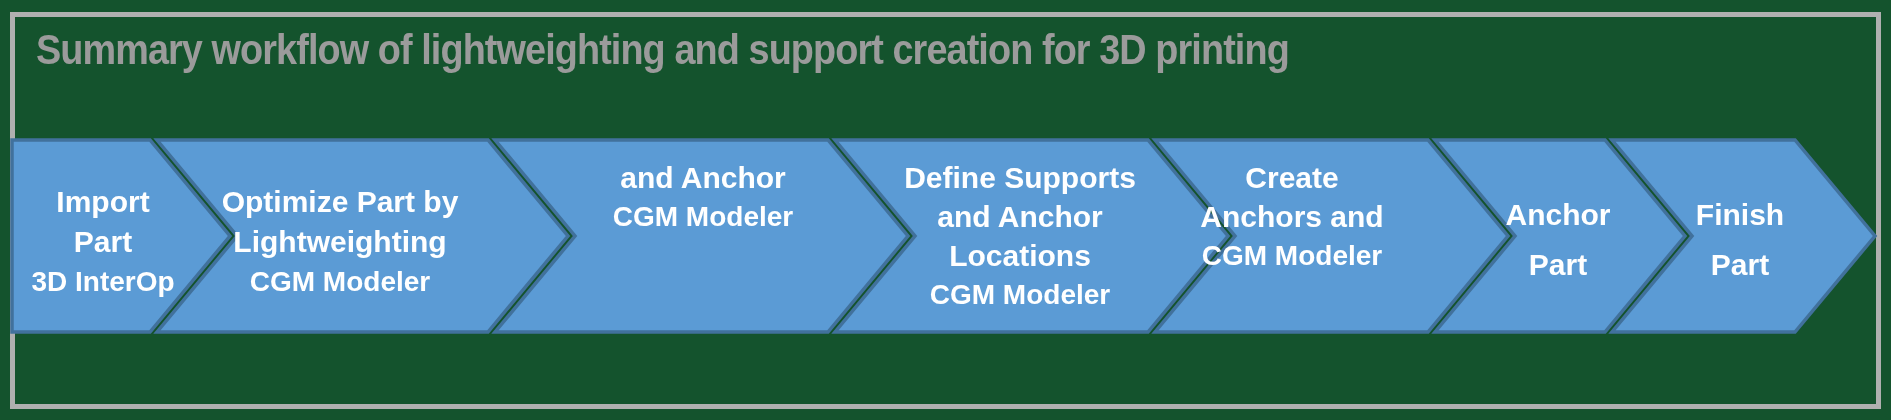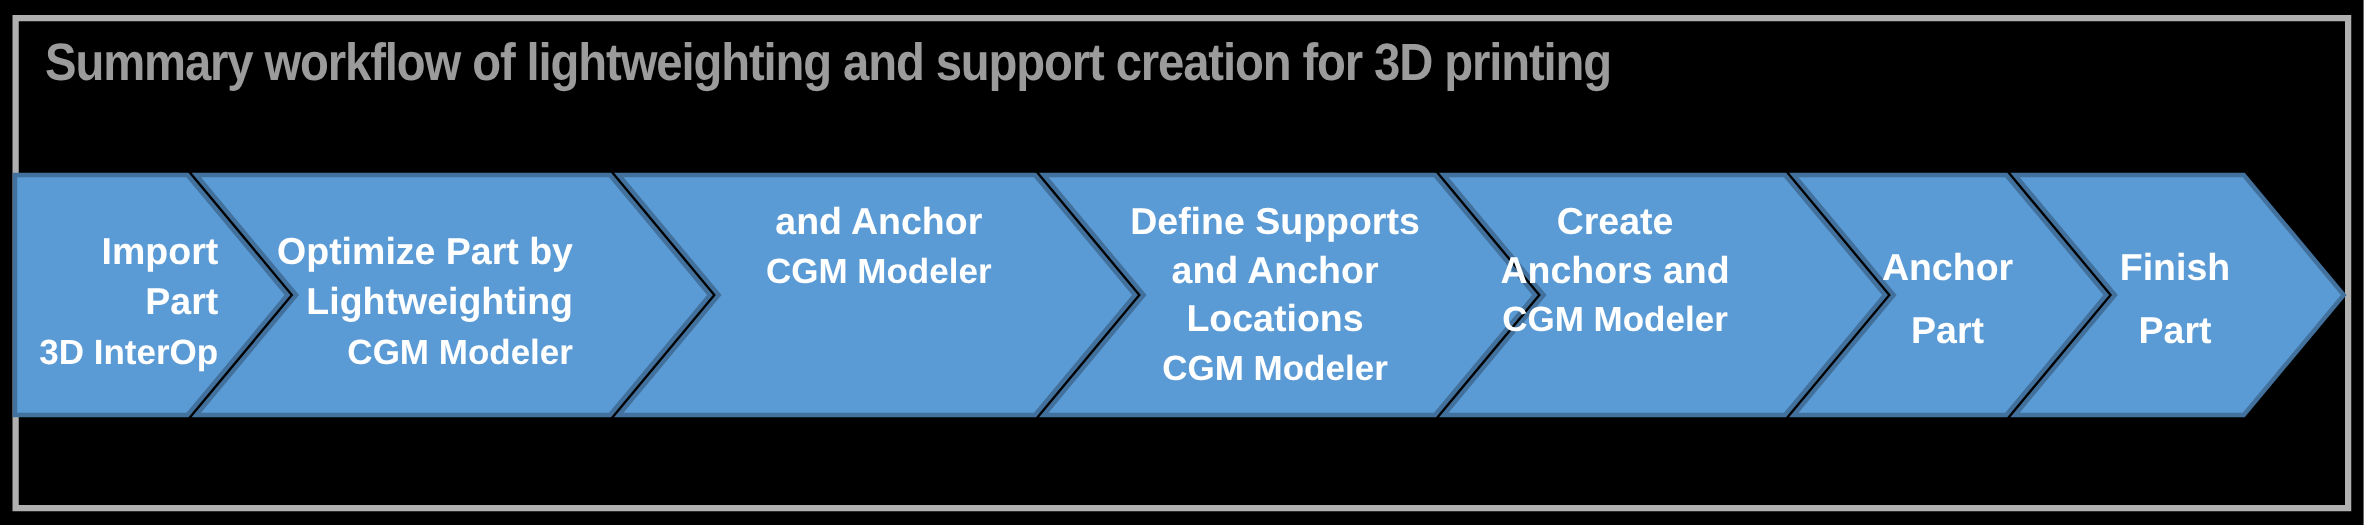--- a/index.html
+++ b/index.html
@@ -1,20 +1,20 @@
 <!DOCTYPE html>
 <html><head>
 <meta charset="utf-8">
 <style>
   html, body { margin: 0; padding: 0; background: #ffffff; }
   .canvas {
     position: relative;
     width: 1891px;
     height: 420px;
-    background: #000000;
+    background: #14532d;
     overflow: hidden;
     font-family: "Liberation Sans", sans-serif;
   }
   .frame {
     position: absolute;
     left: 10px; top: 12px;
     width: 1871px; height: 397px;
     border: 5px solid #b0b0b0;
     box-sizing: border-box;
     background: transparent;
@@ -44,21 +44,21 @@
     font-size: 30px;
     line-height: 39px;
   }
   .step-label .tool {
     display: block;
     font-weight: bold;
     font-size: 28px;
     line-height: 39px;
   }
   
-  .lines-3 { top: 182px; text-align: right; }
+  .lines-3 { top: 182px; }
   .lines-3 .main, .lines-3 .tool { line-height: 40px; }
   
   .lines-4 { top: 158px; }
   
   .lines-2 { top: 190px; }
   .lines-2 .main { line-height: 50px; }
 </style>
 </head>
 <body>
 

